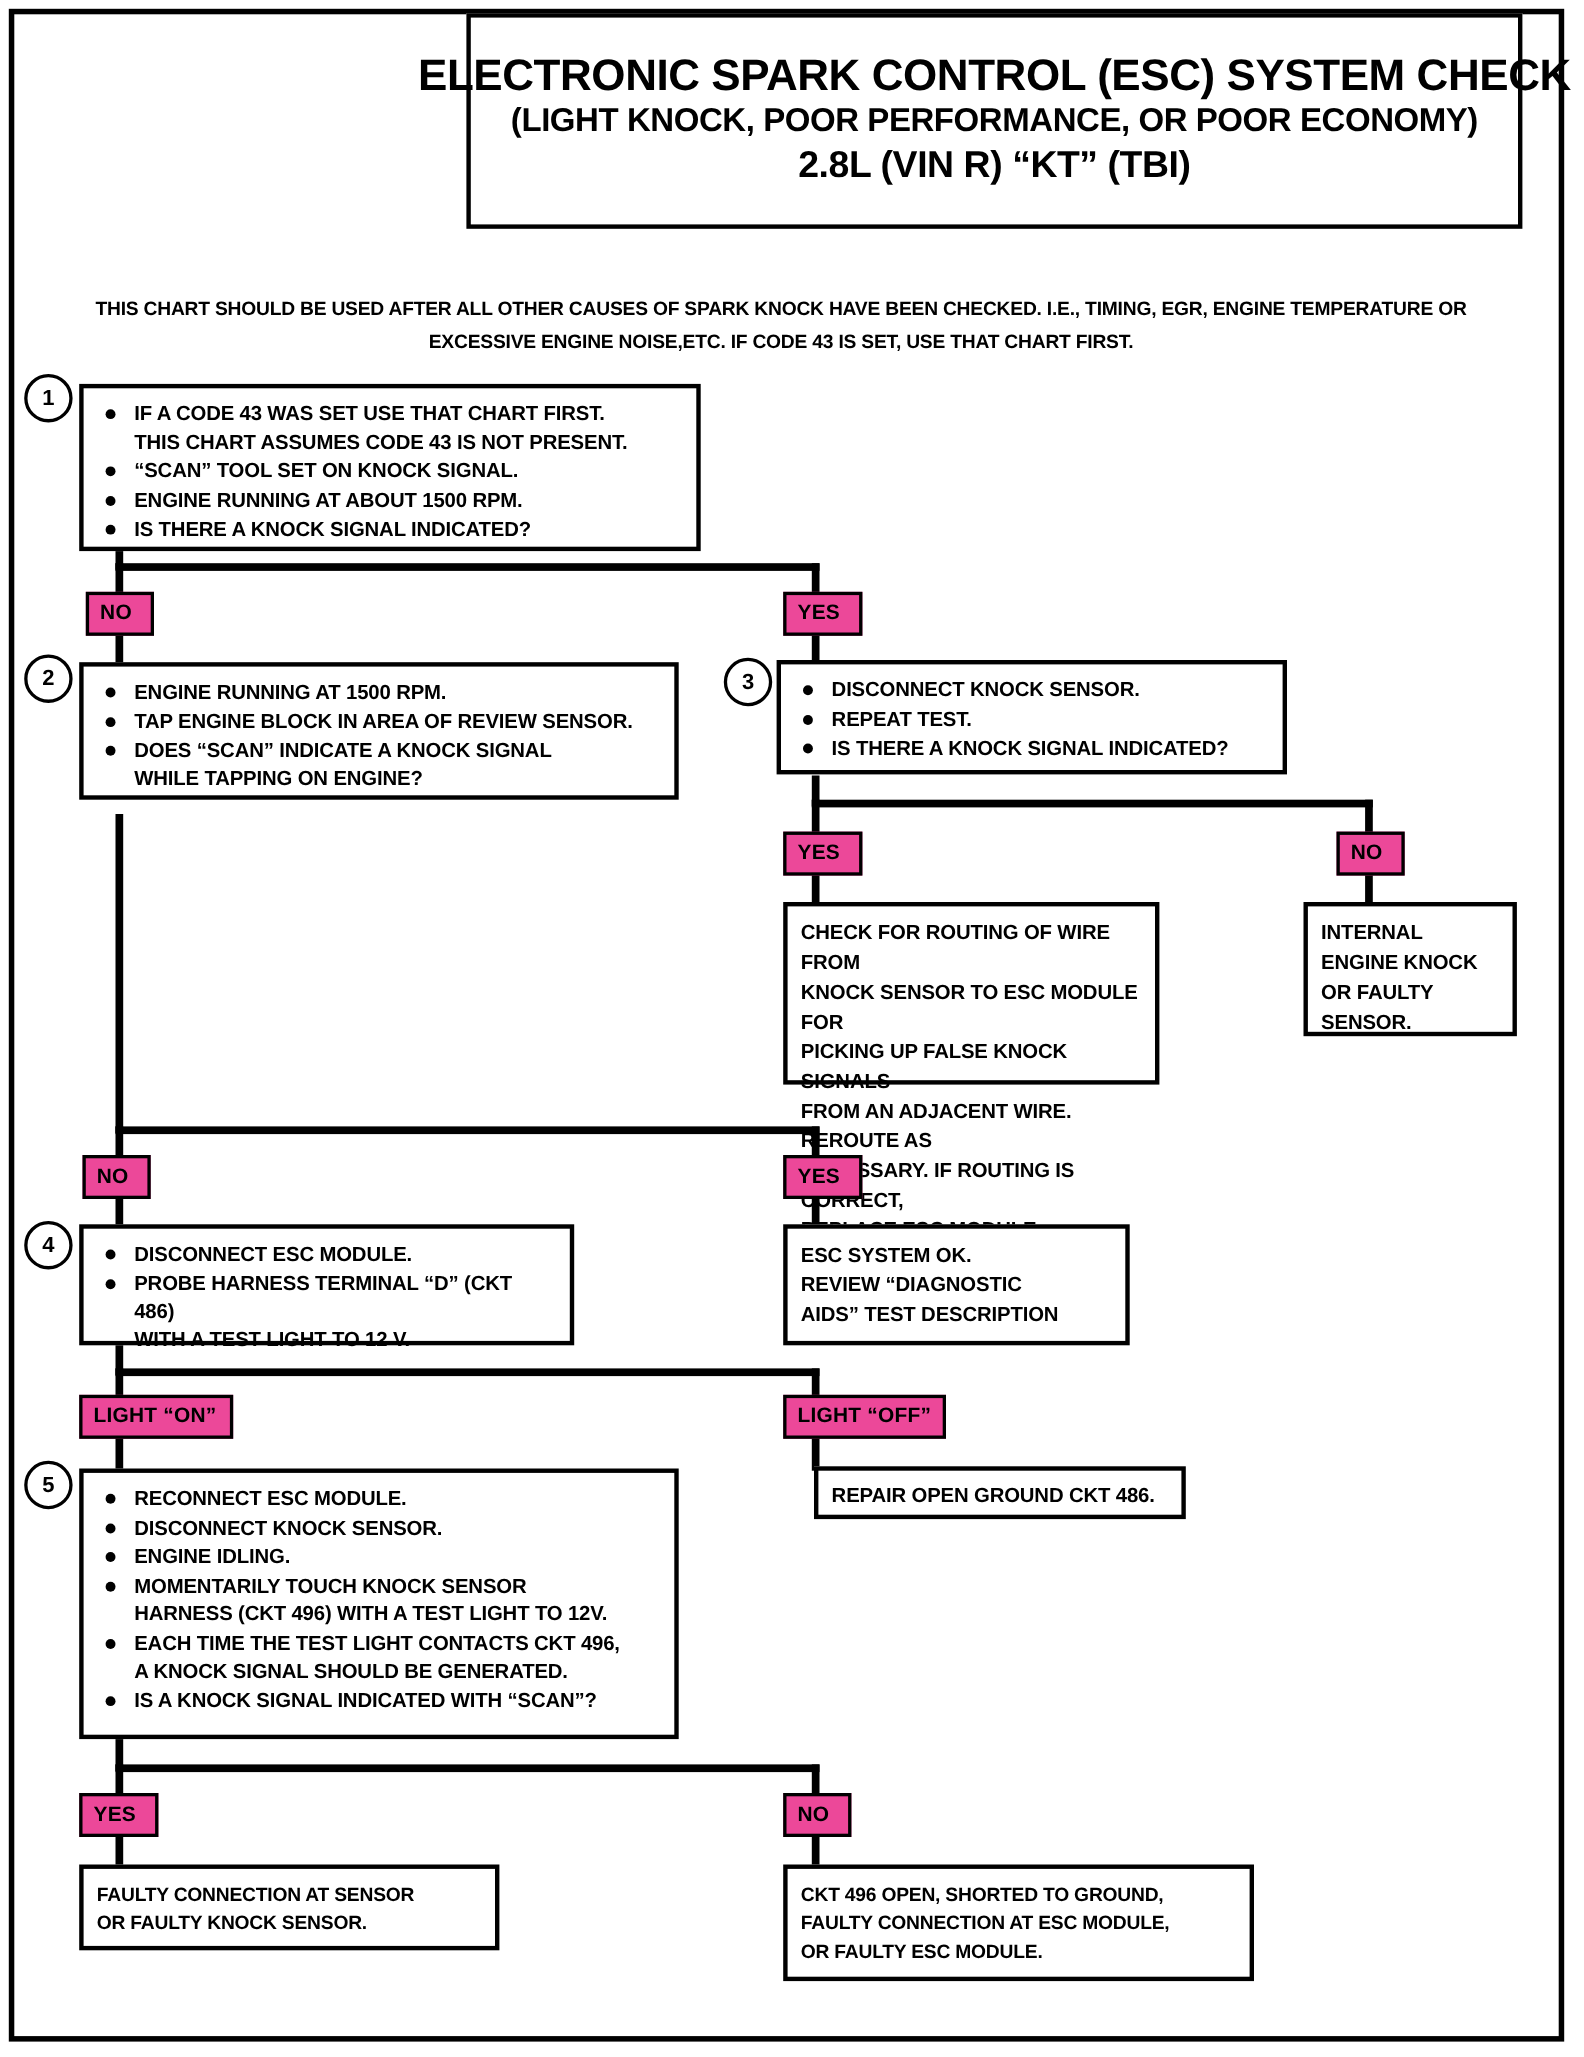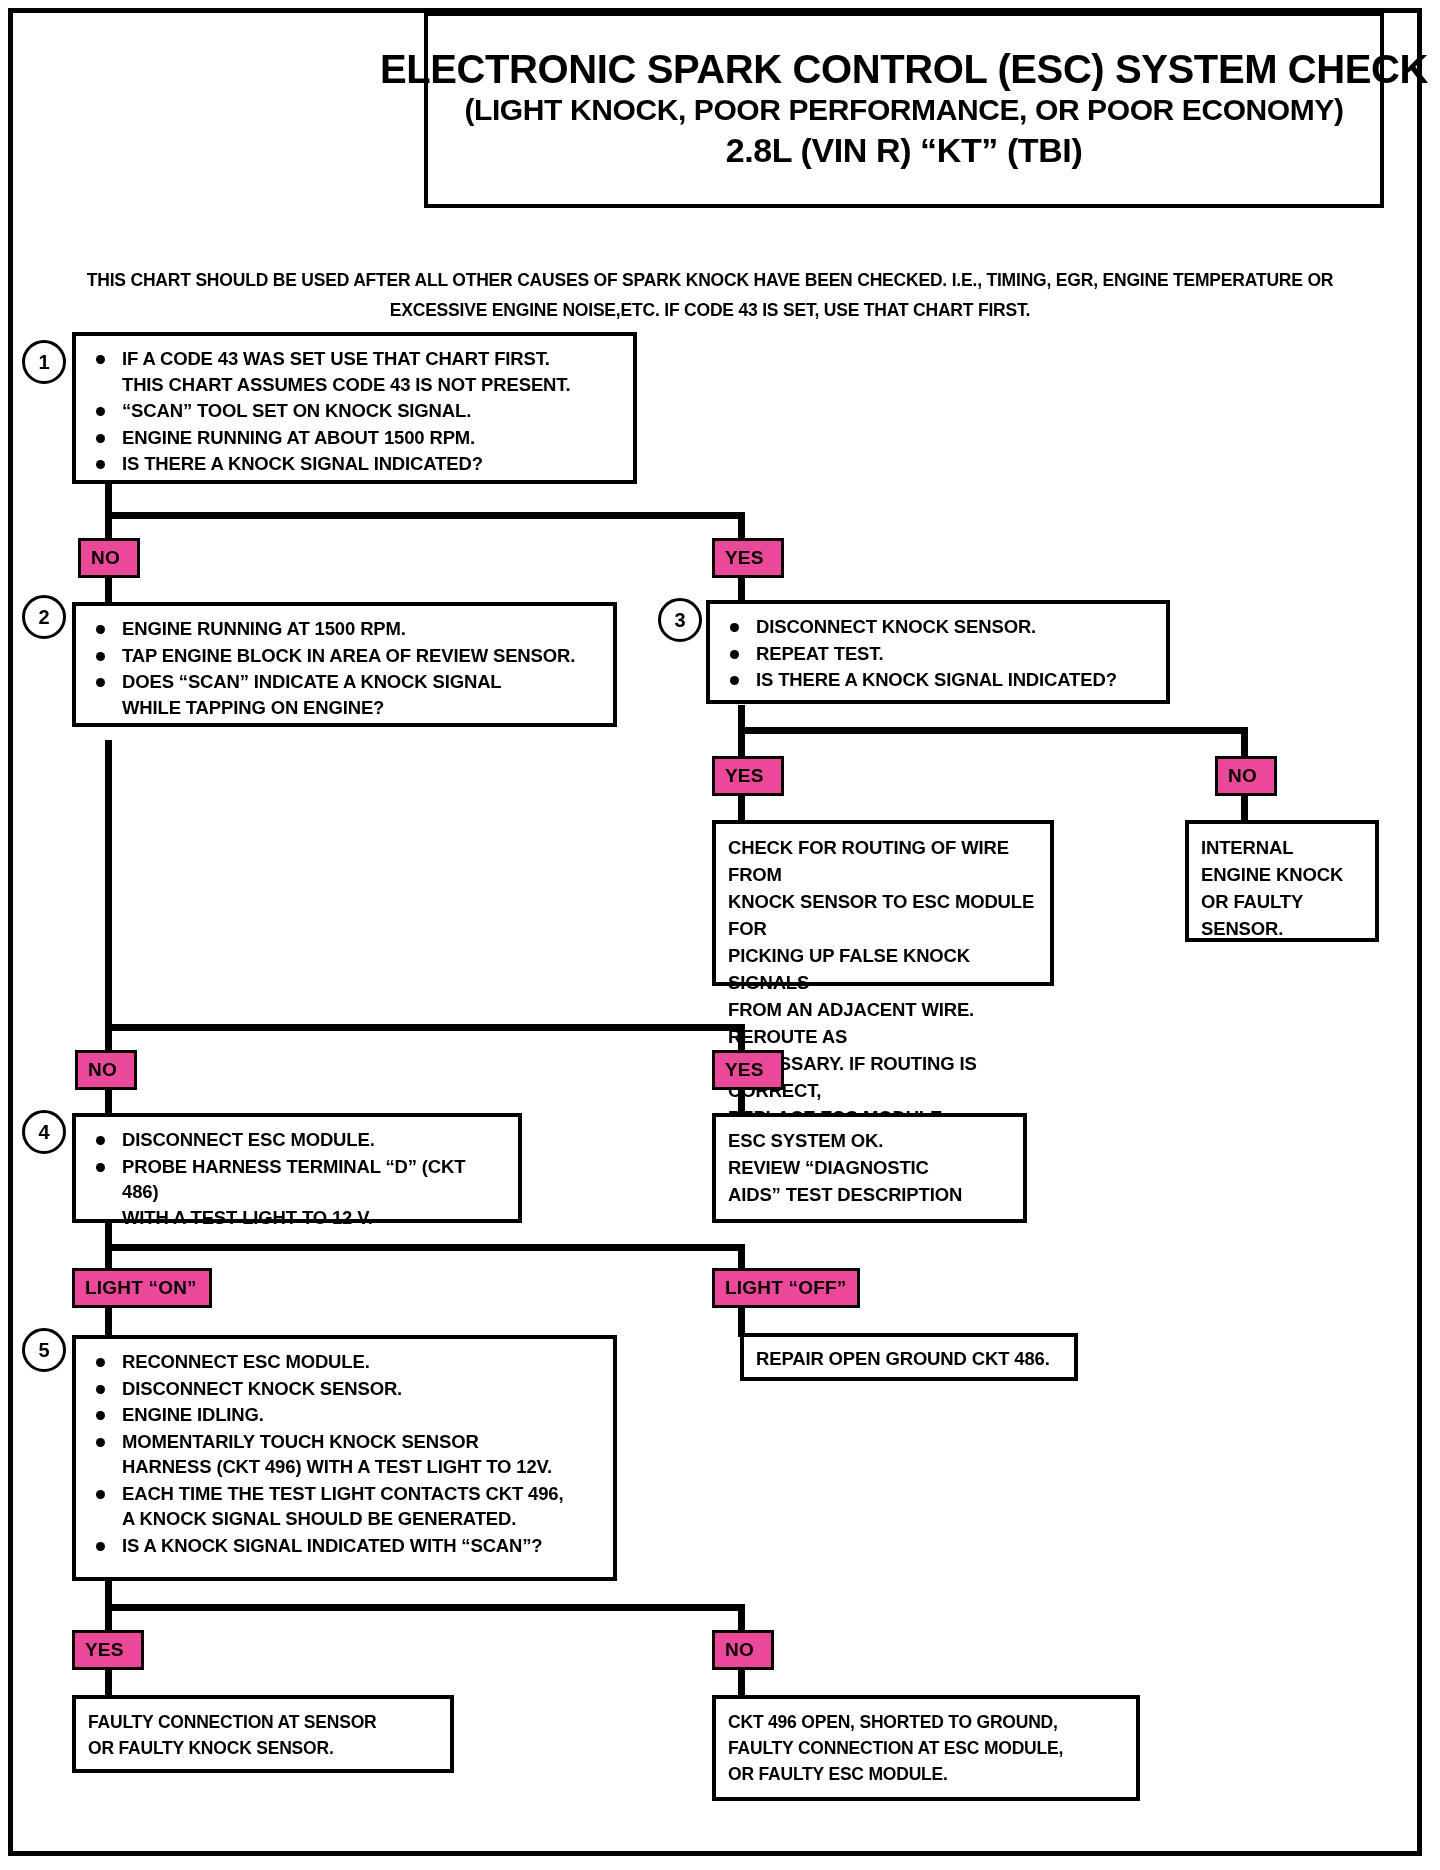--- a/index.html
+++ b/index.html
@@ -97,21 +97,21 @@
 
   <div class="ln" style="left:105px;top:1580px;width:7px;height:30px;"></div>
   <div class="ln" style="left:105px;top:1604px;width:640px;height:7px;"></div>
   <div class="ln" style="left:105px;top:1604px;width:7px;height:32px;"></div>
   <div class="ln" style="left:738px;top:1604px;width:7px;height:32px;"></div>
 
   <div class="ln" style="left:105px;top:1667px;width:7px;height:30px;"></div>
   <div class="ln" style="left:738px;top:1667px;width:7px;height:30px;"></div>
 
   <div class="step-circle" style="left:22px;top:340px;">1</div>
-  <div class="box" style="left:72px;top:332px;width:565px;height:152px;">
+  <div class="box" style="left:72px;top:349px;width:565px;height:152px;">
     <div class="bx-inner">
       <ul class="blist">
         <li>IF A CODE 43 WAS SET USE THAT CHART FIRST.
 THIS CHART ASSUMES CODE 43 IS NOT PRESENT.</li>
         <li>“SCAN” TOOL SET ON KNOCK SIGNAL.</li>
         <li>ENGINE RUNNING AT ABOUT 1500 RPM.</li>
         <li>IS THERE A KNOCK SIGNAL INDICATED?</li>
       </ul>
     </div>
   </div>

